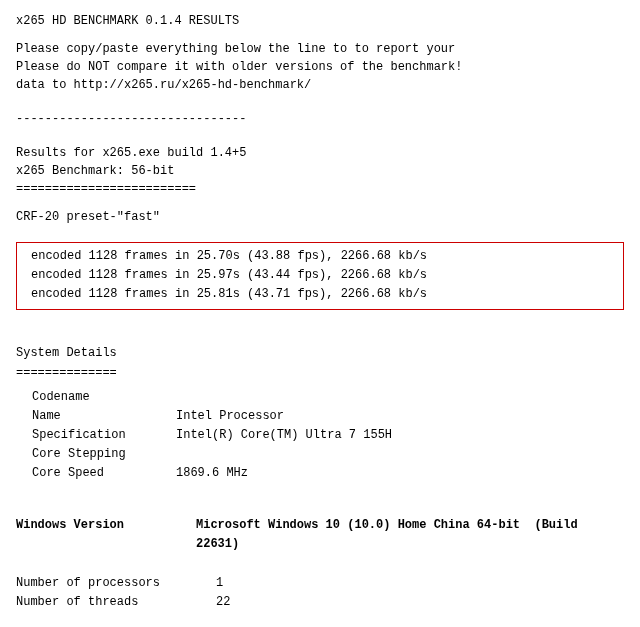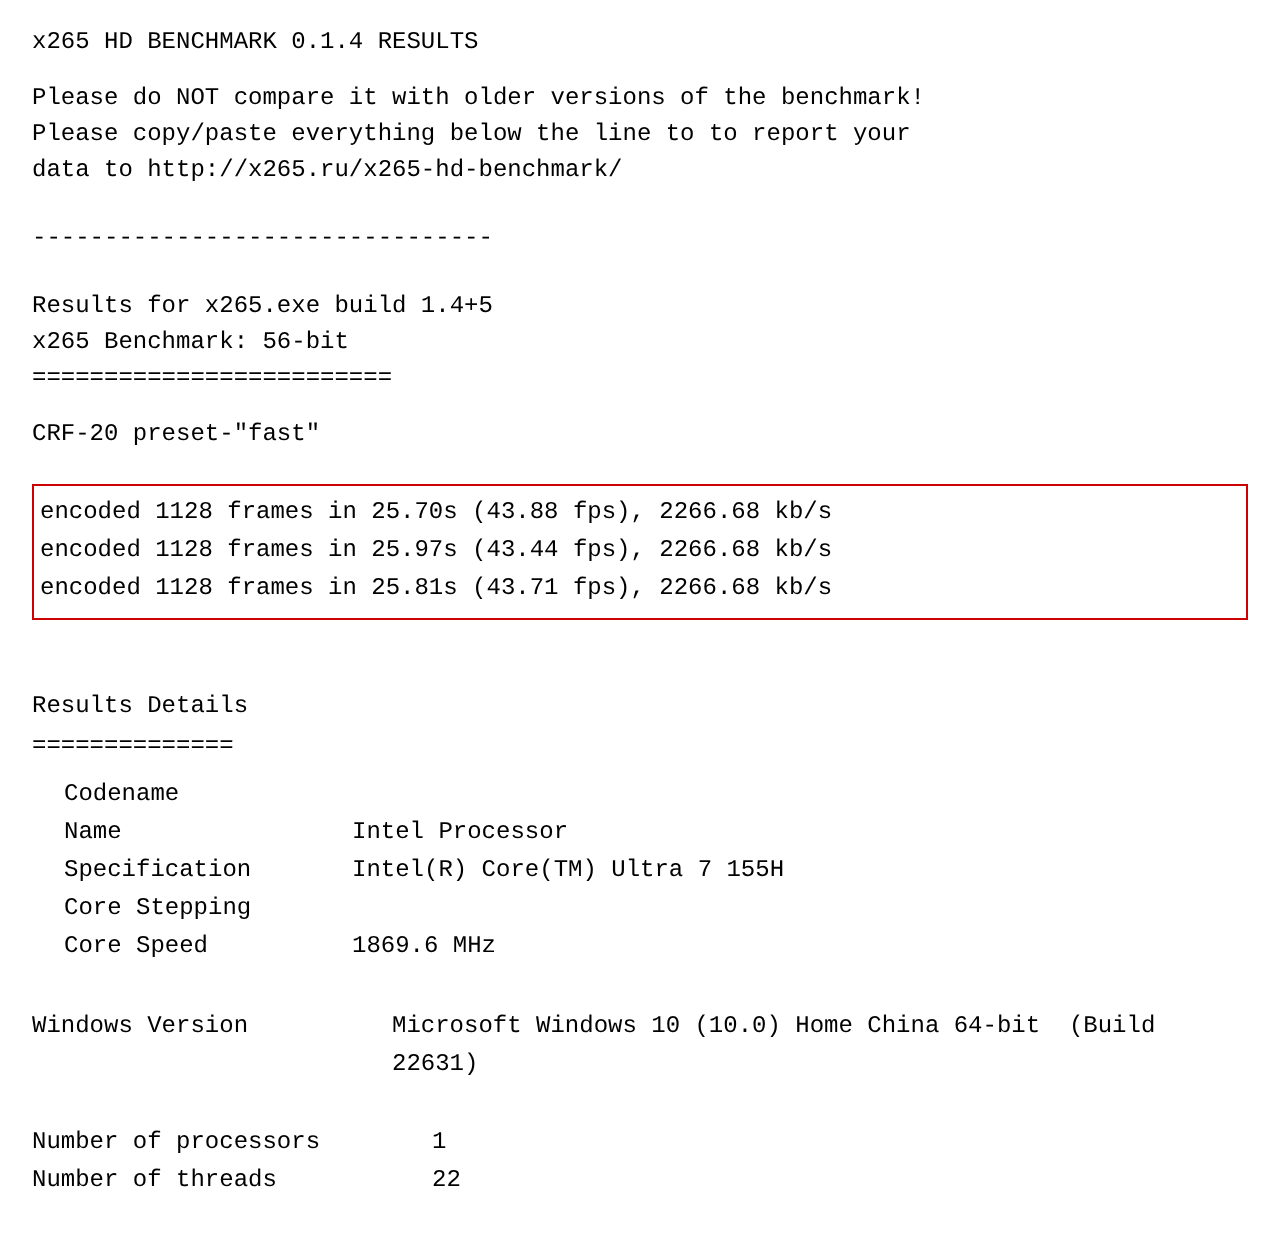--- a/index.html
+++ b/index.html
@@ -31,21 +31,21 @@
     .spacer {
       height: 10px;
     }
 
     .divider {
       margin: 6px 0;
     }
 
     .red-box {
       border: 1.5px solid #cc0000;
-      padding: 4px 3px;
+      padding: 4px 14px;
       margin: 6px 0;
       display: inline-block;
       width: 100%;
     }
 
     .red-box .line {
       line-height: 1.6;
     }
 
     .system-details {
@@ -68,37 +68,39 @@
     .detail-label {
       width: 160px;
       padding-left: 16px;
     }
 
     .detail-value {
       flex: 1;
     }
 
     .windows-section {
+      margin-top: 12px;
+      font-weight: bold;
     }
 
     .processors-section {
       margin-top: 10px;
     }
   </style>
 </head>
 <body>
 
 <div class="content">
 
   <div class="line">x265 HD BENCHMARK 0.1.4 RESULTS</div>
 
   <div class="spacer"></div>
 
+  <div class="line">Please copy/paste everything below the line to to report your</div>
   <div class="line">Please do NOT compare it with older versions of the benchmark!</div>
-  <div class="line">Please copy/paste everything below the line to to report your</div>
   <div class="line">data to http://x265.ru/x265-hd-benchmark/</div>
 
   <div class="spacer"></div>
 
   <div class="line divider">--------------------------------</div>
 
   <div class="spacer"></div>
 
   <div class="line">Results for x265.exe build 1.4+5</div>
   <div class="line">x265 Benchmark: 56-bit</div>
@@ -113,21 +115,21 @@
   <div class="red-box">
     <div class="line">encoded 1128 frames in 25.70s (43.88 fps), 2266.68 kb/s</div>
     <div class="line">encoded 1128 frames in 25.97s (43.44 fps), 2266.68 kb/s</div>
     <div class="line">encoded 1128 frames in 25.81s (43.71 fps), 2266.68 kb/s</div>
   </div>
 
   <div class="spacer"></div>
   <div class="spacer"></div>
 
   <div class="system-details">
-    <div class="line system-details-title">Results Details</div>
+    <div class="line system-details-title">System Details</div>
     <div class="line system-details-divider">==============</div>
 
     <div class="detail-row">
       <div class="detail-label">Codename</div>
       <div class="detail-value"></div>
     </div>
     <div class="detail-row">
       <div class="detail-label">Name</div>
       <div class="detail-value">Intel Processor</div>
     </div>

